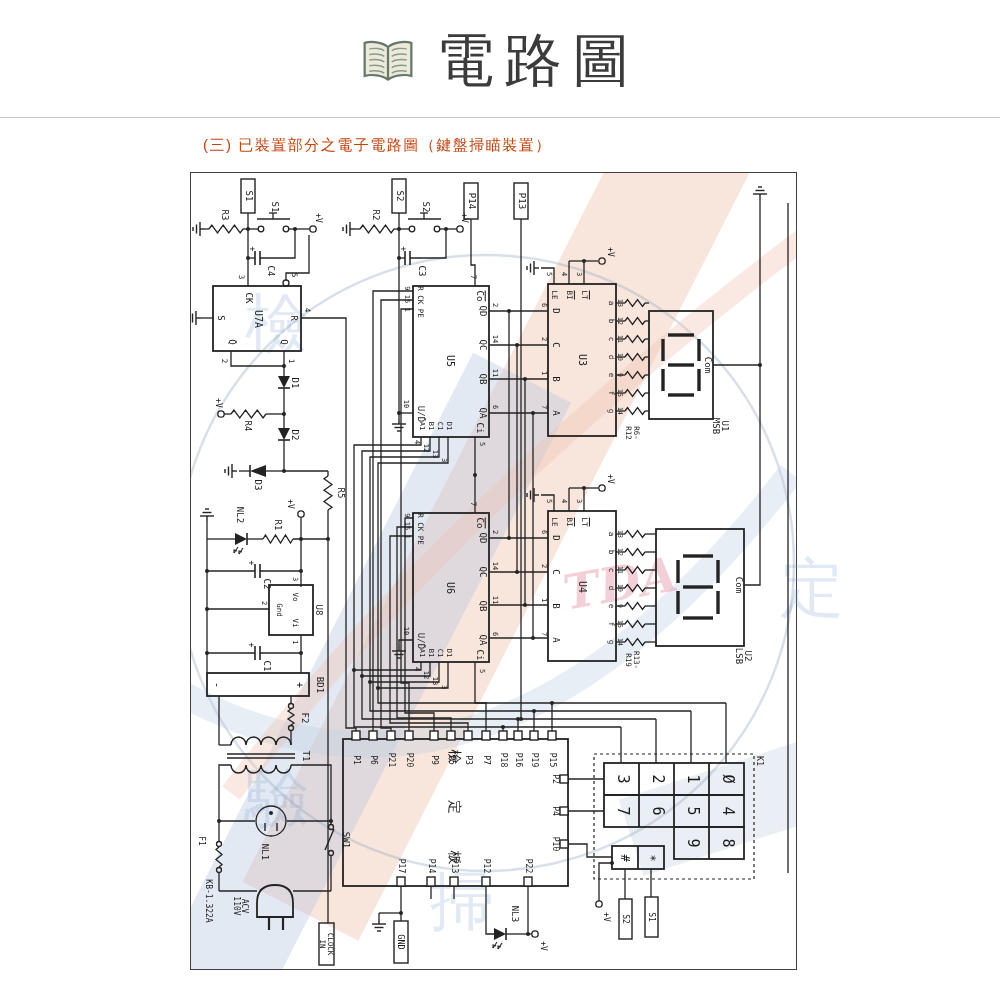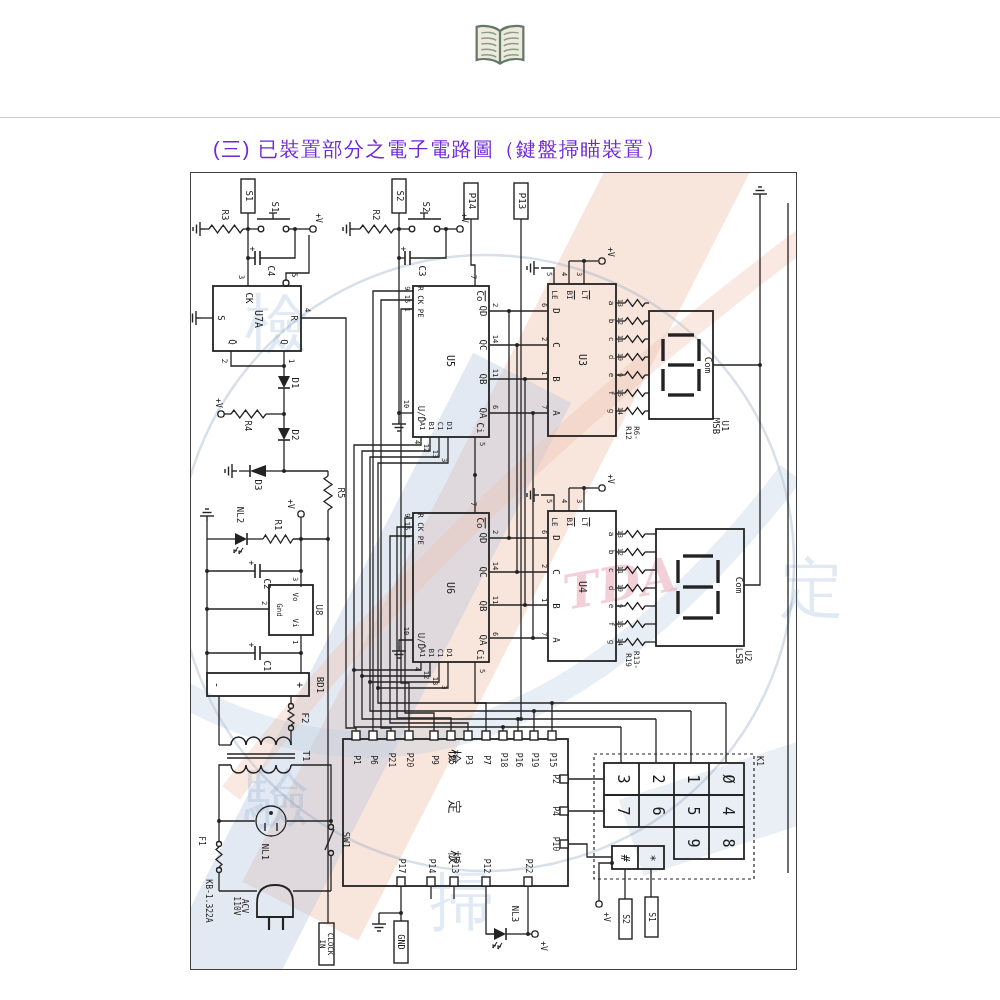--- a/index.html
+++ b/index.html
@@ -2,21 +2,21 @@
 <html><head>
 <meta charset="utf-8">
 <style>
   html,body{margin:0;padding:0}
   body{width:1000px;height:1000px;position:relative;background:#ffffff;
        font-family:"Liberation Sans",sans-serif;overflow:hidden}
   #title-row{position:absolute;top:22px;left:0;width:100%;display:flex;
              align-items:center;justify-content:center;gap:20px;z-index:5}
   .title{font-size:58px;color:#3b3b3b;letter-spacing:10px;font-weight:400}
   .hr{position:absolute;left:0;top:117px;width:100%;height:1px;background:#cccccc}
-  .subtitle{position:absolute;left:213px;top:136px;font-size:20px;color:#6d28d9;
+  .subtitle{position:absolute;left:203px;top:136px;font-size:15px;color:#c2410c;
             letter-spacing:1.5px;z-index:5}
   #sch{position:absolute;left:190px;top:172px;width:605px;height:796px;
        border:1.5px solid #404040;background:transparent}
   #wm{position:absolute;inset:0;overflow:hidden;z-index:0}
   .band{position:absolute}
   .wmglyph{position:absolute;font-size:64px;color:rgba(115,155,205,.22);z-index:1;
            font-family:"DejaVu Sans",sans-serif}
   .brand{position:absolute;left:372px;top:382px;font-style:italic;font-weight:bold;
          font-size:48px;color:rgba(219,110,135,.32);transform:rotate(-10deg);z-index:1;
          font-family:"DejaVu Serif",serif}
@@ -29,20 +29,21 @@
 </head>
 <body>
 
 <div id="title-row">
   <svg width="56" height="46" viewBox="0 0 60 48">
     <path d="M30,9 C24,3.5 12,2.5 5,4.5 V40 C12,38 24,39 30,44 C36,39 48,38 55,40 V4.5 C48,2.5 36,3.5 30,9 Z" fill="#eceadb" stroke="#66786a" stroke-width="2.4"></path>
     <path d="M30,9 V44" stroke="#66786a" stroke-width="2.4" fill="none"></path>
     <path d="M10,11 C16,9.8 23,10.8 26,13 M10,17 C16,15.8 23,16.8 26,19 M10,23 C16,21.8 23,22.8 26,25 M10,29 C16,27.8 23,28.8 26,31 M10,35 C16,33.8 23,34.8 26,37" fill="none" stroke="#8a9a8c" stroke-width="1.6"></path>
     <path d="M50,11 C44,9.8 37,10.8 34,13 M50,17 C44,15.8 37,16.8 34,19 M50,23 C44,21.8 37,22.8 34,25 M50,29 C44,27.8 37,28.8 34,31 M50,35 C44,33.8 37,34.8 34,37" fill="none" stroke="#8a9a8c" stroke-width="1.6"></path>
   </svg>
+  <span class="title">電路圖</span>
 </div>
 <div class="hr"></div>
 <div class="subtitle">(三) 已裝置部分之電子電路圖（鍵盤掃瞄裝置）</div>
 
 <div id="sch">
   <div id="wm">
     <div class="band" style="left:260px;top:-160px;width:130px;height:950px;background:rgba(238,192,172,.42);transform:rotate(27deg)"></div>
     <div class="band" style="left:90px;top:160px;width:110px;height:820px;background:rgba(186,200,222,.40);transform:rotate(27deg)"></div>
     <div class="band" style="left:430px;top:560px;width:420px;height:80px;background:rgba(186,200,222,.30);transform:rotate(-18deg)"></div>
     <svg width="605" height="796" style="z-index:0">

